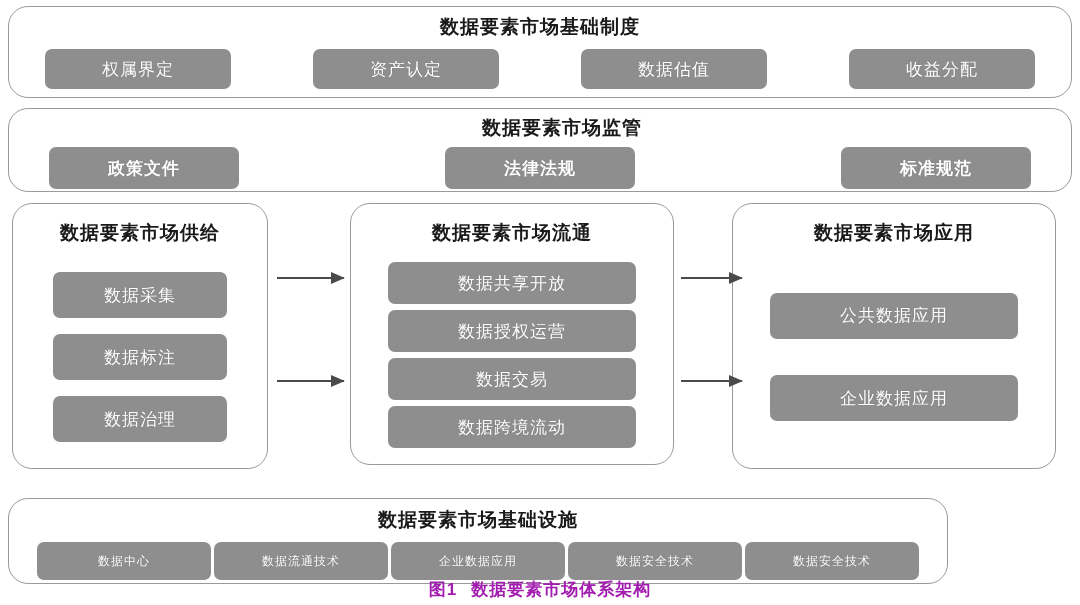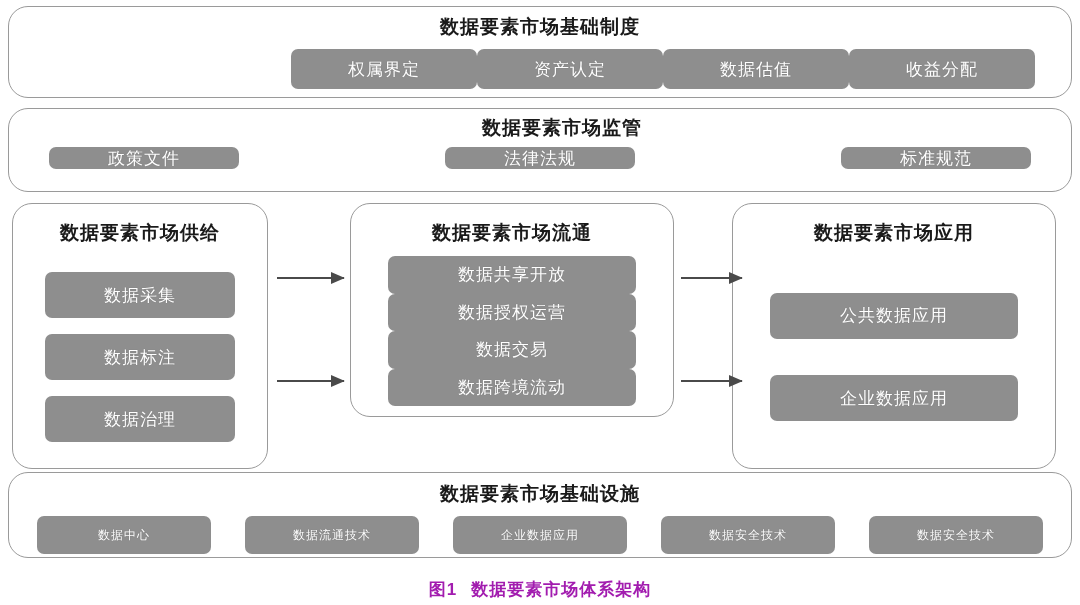--- a/index.html
+++ b/index.html
@@ -53,76 +53,76 @@
 
   
   #panel-basic-system {
     left: 8px;  top: 6px;  width: 1064px; height: 92px;
   }
   #panel-basic-system .panel-title { margin-top: 7px; }
   #panel-basic-system .chips {
     position: absolute;
     left: 0; right: 0; top: 42px;
     display: flex;
-    justify-content: flex-end;
+    justify-content: space-between;
     padding: 0 36px;
     box-sizing: border-box;
   }
   #panel-basic-system .chip { width: 186px; height: 40px; }
 
   
   #panel-supervision {
     left: 8px; top: 108px; width: 1064px; height: 84px; padding-left: 44px;
   }
   #panel-supervision .panel-title { margin-top: 6px; }
   #panel-supervision .chips {
     position: absolute;
     left: 0; right: 0; top: 38px;
     display: flex;
     justify-content: space-between;
     padding: 0 40px;
     box-sizing: border-box;
   }
-  #panel-supervision .chip { width: 190px; height: 22px; }
+  #panel-supervision .chip { width: 190px; height: 42px; font-weight: bold; }
 
   
   #panel-supply {
     left: 12px; top: 203px; width: 256px; height: 266px;
   }
   #panel-circulation {
-    left: 350px; top: 203px; width: 324px; height: 214px;
+    left: 350px; top: 203px; width: 324px; height: 262px;
   }
   #panel-application {
     left: 732px; top: 203px; width: 324px; height: 266px;
   }
   .mid .panel-title { margin-top: 16px; }
   .mid .chips {
     position: absolute;
     left: 0; right: 0; top: 52px; bottom: 10px;
     display: flex;
     flex-direction: column;
     align-items: center;
     justify-content: space-evenly;
     box-sizing: border-box;
   }
-  #panel-supply .chip { width: 190px; height: 46px; }
+  #panel-supply .chip { width: 174px; height: 46px; }
   #panel-circulation .chip { width: 248px; height: 42px; }
   #panel-application .chip { width: 248px; height: 46px; }
 
   
   .arrow-svg {
     position: absolute;
     left: 0; top: 0;
     width: 1080px; height: 605px;
     pointer-events: none;
   }
 
   
   #panel-infrastructure {
-    left: 8px; top: 472px; width: 1064px; height: 86px;
+    left: 8px; top: 498px; width: 940px; height: 86px;
   }
   #panel-infrastructure .panel-title { margin-top: 8px; }
   #panel-infrastructure .chips {
     position: absolute;
     left: 0; right: 0; top: 43px;
     display: flex;
     justify-content: space-between;
     padding: 0 28px;
     box-sizing: border-box;
   }

